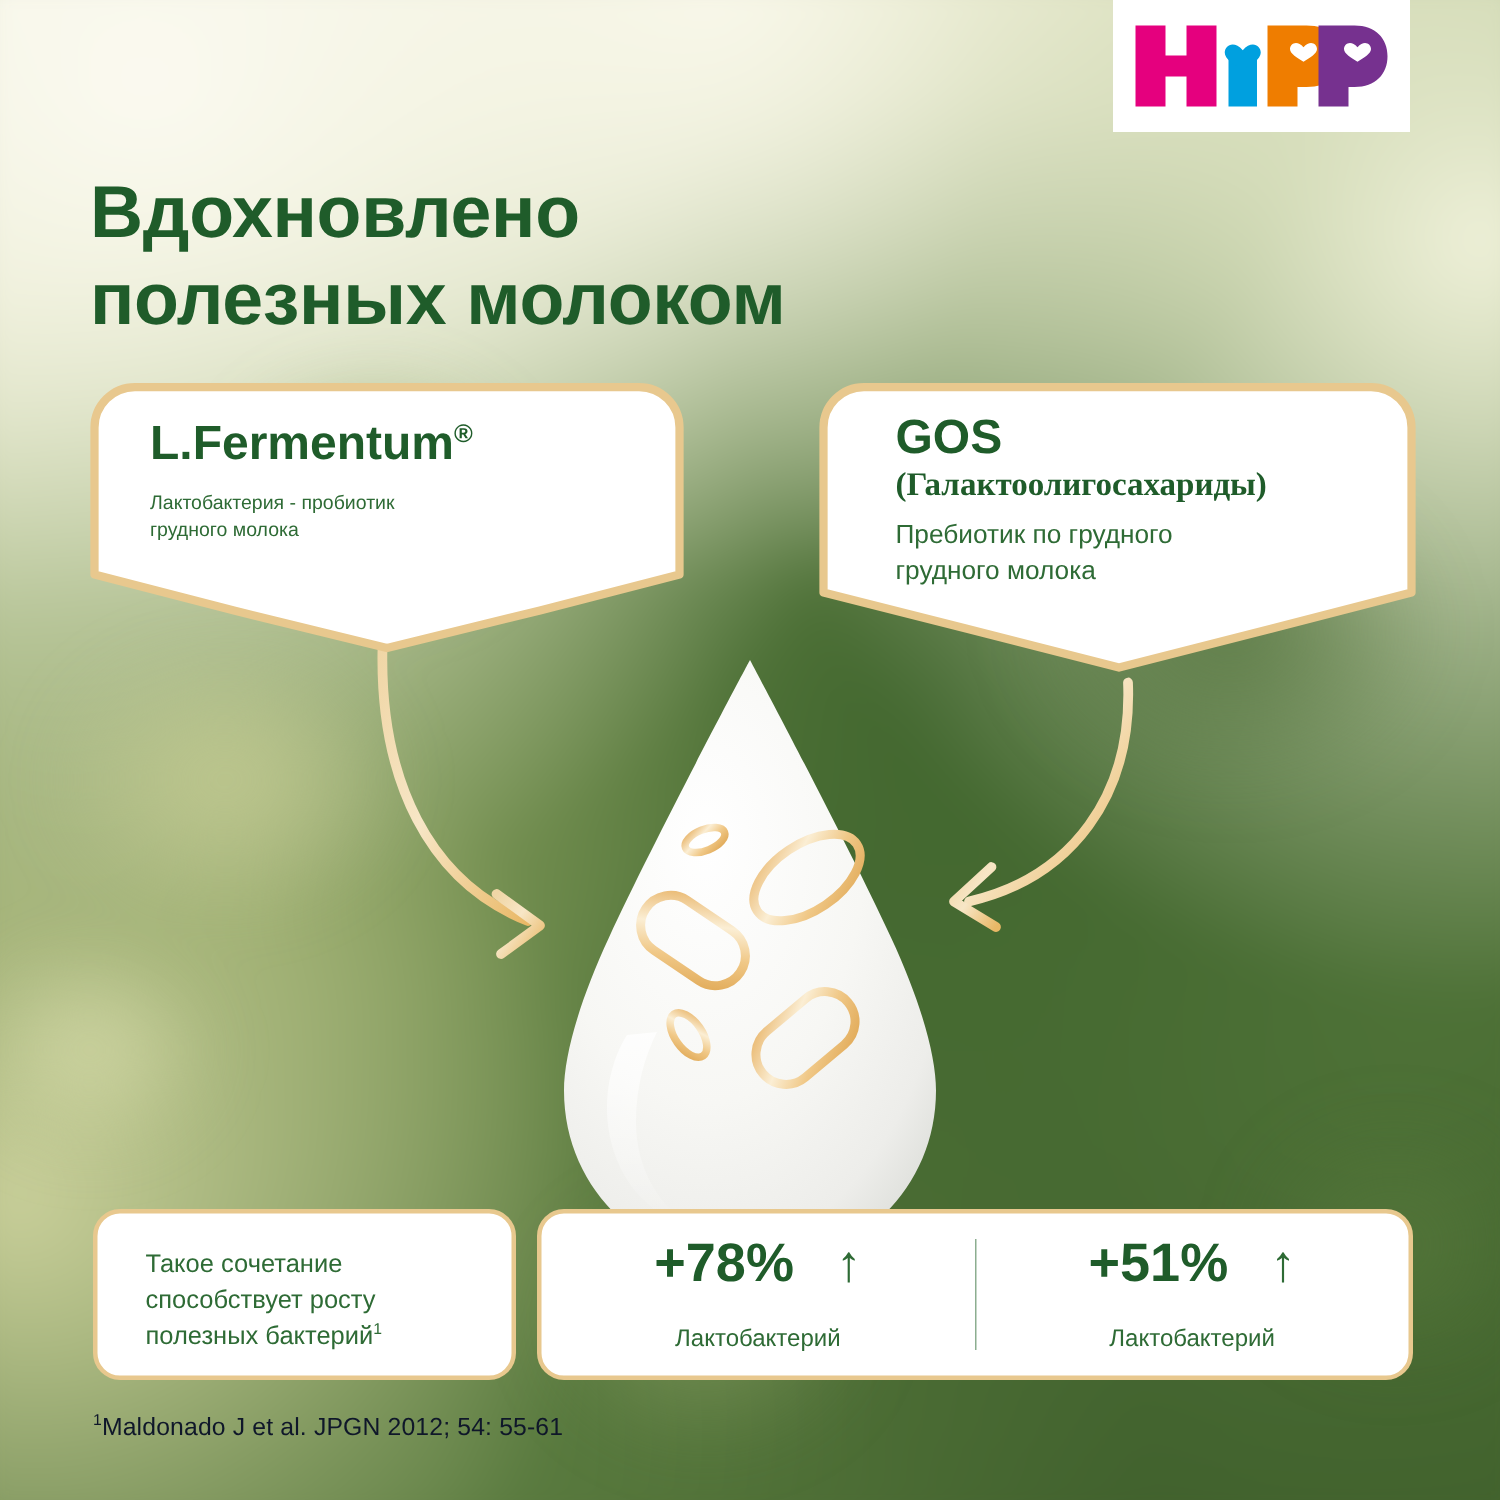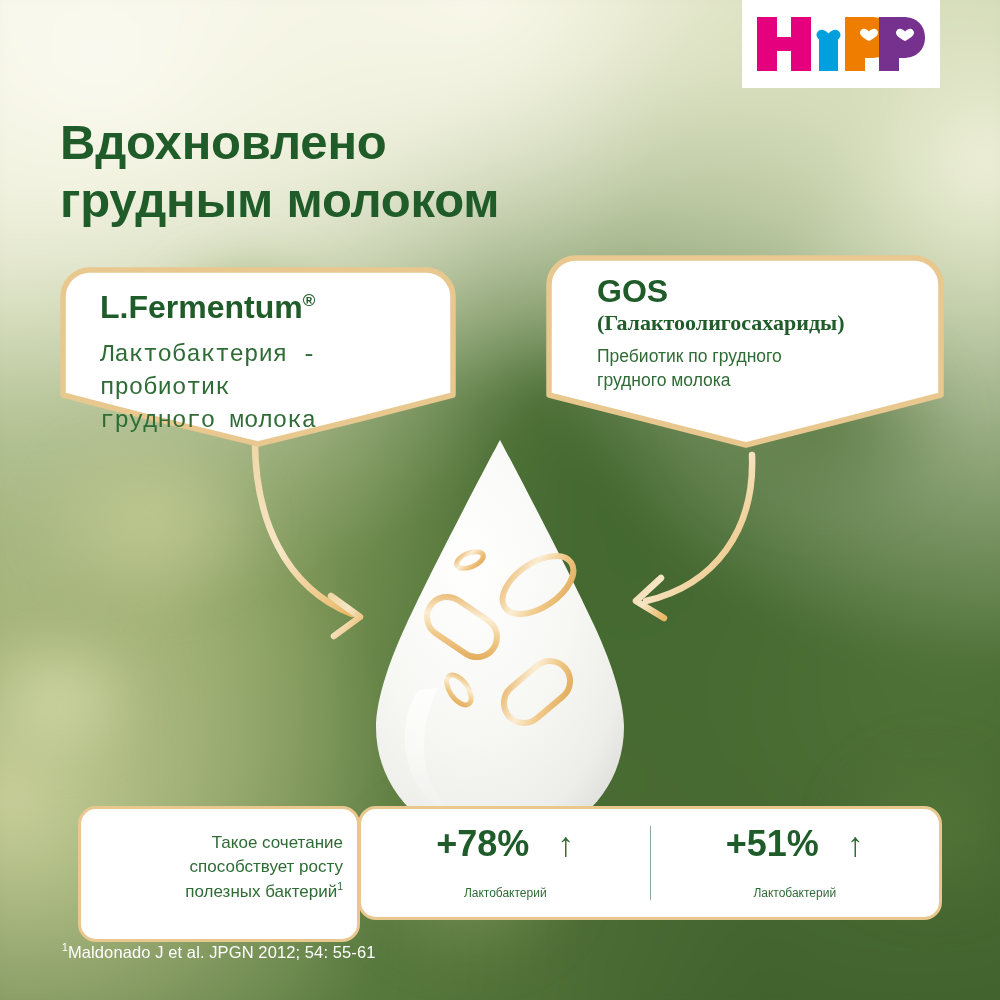--- a/index.html
+++ b/index.html
@@ -58,59 +58,59 @@
   }
   .headline div{white-space:nowrap;}
 
   
   .banner{position:absolute;}
   .banner svg{position:absolute;left:0;top:0;}
   .banner .inner{position:absolute;}
   .card-title{color:#1f5c2a;font-weight:bold;}
   .card-sub{color:#2e6b35;}
 
-  #card-lf{left:60px;top:267px;width:428px;height:180px;}
+  #card-lf{left:60px;top:255px;width:428px;height:180px;}
   #card-lf .inner{left:40px;top:24px;width:330px;}
   #card-lf .card-title{font-size:32px;line-height:1;}
   #card-lf .card-title sup{font-size:17px;vertical-align:super;font-weight:bold;}
-  #card-lf .card-sub{font-size:24px;line-height:1.38;margin-top:15px;font-family:Liberation Mono, monospace;}
+  #card-lf .card-sub{font-size:13px;line-height:1.38;margin-top:15px;}
 
   #card-gos{left:546px;top:255px;width:398px;height:193px;}
   #card-gos .inner{left:51px;top:20px;width:340px;}
   #card-gos .gos-main{color:#1f5c2a;font-weight:bold;font-size:32px;line-height:1.02;}
   #card-gos .gos-paren{color:#1f5c2a;font-weight:bold;font-size:22px;line-height:1.15;margin-top:2px;font-family:Liberation Serif, serif;}
   #card-gos .card-sub{font-size:17.5px;line-height:1.38;margin-top:9px;}
 
   
   .art{position:absolute;left:0;top:0;width:1000px;height:1000px;pointer-events:none;}
 
   
   .rcard{
     position:absolute;background:#ffffff;border:3px solid #e8c88e;border-radius:18px;
     box-sizing:border-box;
   }
-  #card-note{left:78px;top:806px;width:282px;height:136px;text-align:right;}
+  #card-note{left:62px;top:806px;width:282px;height:114px;}
   #card-note .note-text{
     position:absolute;left:32px;top:22px;width:230px;
     color:#2e6b35;font-size:17px;line-height:1.42;
   }
   #card-note sup{font-size:10.5px;vertical-align:super;}
 
   #card-stats{left:358px;top:806px;width:584px;height:114px;display:flex;}
   .stat{flex:1;display:flex;flex-direction:column;align-items:center;justify-content:center;}
-  .stat-row{display:flex;align-items:center;gap:28px;}
+  .stat-row{display:flex;align-items:flex-end;gap:28px;}
   .stat-value{color:#1f5c2a;font-weight:bold;font-size:36px;line-height:1;}
   .stat-arrow{color:#2e6b35;font-size:34px;line-height:1;font-weight:300;}
-  .stat-label{color:#2e6b35;font-size:12px;margin-top:24px;}
+  .stat-label{color:#2e6b35;font-size:16px;margin-top:24px;}
   .divider{width:1px;background:#2e6b35;opacity:.55;height:74px;align-self:center;}
 
   
   .footnote{
     position:absolute;left:62px;top:941px;
-    color:#ffffff;font-size:16.5px;letter-spacing:.1px;text-align:right;
+    color:#0f172a;font-size:16.5px;letter-spacing:.1px;text-align:right;
   }
   .footnote sup{font-size:10.5px;vertical-align:super;}
 </style>
 </head>
 <body>
 
 <div id="stage">
 
   <div class="bg-base"></div>
   <div class="bg-blobs"></div>
@@ -127,21 +127,21 @@
       <path d="M90 4 h26 c15 0 24 8.6 24 20.5 c0 11.9 -9 20.5 -24 20.5 h-6 v13 H90 Z" fill="#ef7d00"></path>
       <path d="M114 18.5 c-4.4-5.2 -9-2.4 -9 1.2 c0 3.1 4.9 6 9 8.4 c4.1-2.4 9-5.3 9-8.4 c0-3.6 -4.6-6.4 -9-1.2 Z" fill="#ffffff"></path>
 
       <path d="M124 4 h24 c14 0 22 8.6 22 20.5 c0 11.9 -8 20.5 -22 20.5 h-4 v13 h-20 Z" fill="#76318f"></path>
       <path d="M150 18.5 c-4.4-5.2 -9-2.4 -9 1.2 c0 3.1 4.9 6 9 8.4 c4.1-2.4 9-5.3 9-8.4 c0-3.6 -4.6-6.4 -9-1.2 Z" fill="#ffffff"></path>
     </svg>
   </div>
 
   <div class="headline">
     <div>Вдохновлено</div>
-    <div>грудным молоком</div>
+    <div>полезных молоком</div>
   </div>
 
   <svg class="art" viewBox="0 0 1000 1000">
     <defs>
       <linearGradient id="goldLine" x1="0" y1="0" x2="1" y2="1">
         <stop offset="0%" stop-color="#f0d6a6"></stop>
         <stop offset="45%" stop-color="#f7e6c6"></stop>
         <stop offset="100%" stop-color="#e9b866"></stop>
       </linearGradient>
       <linearGradient id="goldStroke" x1="0" y1="0" x2="1" y2="1">

